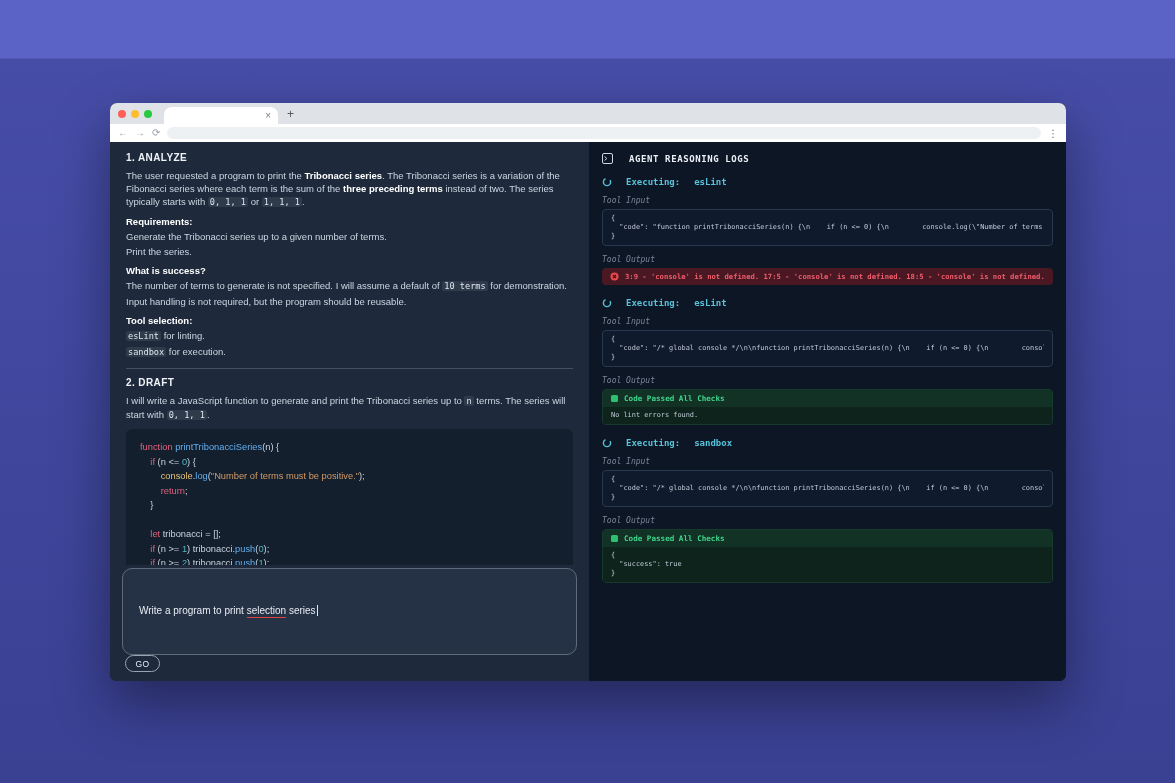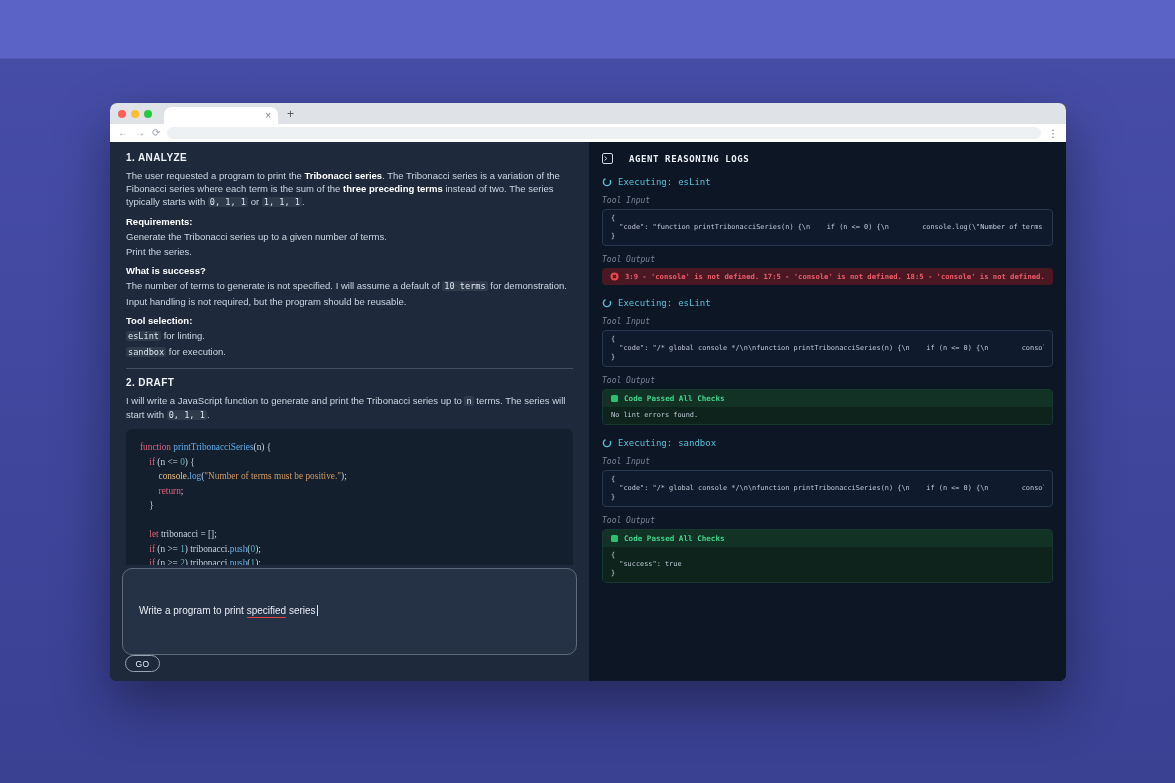--- a/index.html
+++ b/index.html
@@ -58,21 +58,21 @@
   .tk-t { color: inherit; }
   .tk-b { font-weight: 700; color: #ffffff; }
   .tk-c {
     font-family: "DejaVu Sans Mono", monospace; font-size: 8.6px;
     background: rgba(255,255,255,.08); padding: 0 2px; border-radius: 2px; color: #dfe6ee;
   }
   .divider { border: none; border-top: 1px solid #415064; margin: 9px 0 8px; }
 
   .code-block {
     margin-top: 7px; background: #141f2e; border-radius: 6px;
-    padding: 11px 14px; font-family: Liberation Serif, serif;
+    padding: 11px 14px; font-family: Liberation Sans, sans-serif;
     font-size: 9.3px; line-height: 14.5px; color: #c8d3df;
   }
   .code-line { white-space: pre; }
   .tk-kw { color: #e0617a; }
   .tk-fn { color: #61afef; }
   .tk-obj { color: #e5c07b; }
   .tk-str { color: #d19a66; }
   .tk-num { color: #56b6c2; }
 
   .composer { flex: none; padding: 3px 12px 9px 12px; }
@@ -94,22 +94,22 @@
   .right-pane {
     flex: 1; background: #0d1624; padding: 8px 13px; overflow: hidden;
     font-family: "DejaVu Sans Mono", monospace;
   }
   .logs-header {
     display: flex; align-items: center; gap: 16px; margin: 3px 0 4px;
     color: #eaeff6; font-size: 9px; font-weight: 700; letter-spacing: .6px;
   }
   .log-entry { margin-top: 13px; }
   .exec-row {
-    display: flex; align-items: flex-start; gap: 6px;
-    color: #57c2da; font-size: 9px; font-weight: 400;
+    display: flex; align-items: flex-start; gap: 14px;
+    color: #57c2da; font-size: 9px; font-weight: 700;
   }
   .tool-label { color: #7a8496; font-size: 8px; font-style: italic; margin: 9px 0 4px; }
   .io-box {
     background: #0f1a2c; border: 1px solid #283850; border-radius: 4px;
     padding: 4px 8px; color: #c3cbd8; font-size: 6.9px; line-height: 9px;
   }
   .io-line { white-space: pre; overflow: hidden; }
   .error-box {
     background: #4a1822; border-radius: 4px; padding: 4px 8px; margin-top: 1px;
     color: #ee5d6c; font-size: 7.2px; font-weight: 700;
@@ -183,21 +183,21 @@
             <div class="code-line">&nbsp;</div>
             <div class="code-line"><span class="tk-t">    </span><span class="tk-kw">let</span><span class="tk-t"> tribonacci = [];</span></div>
             <div class="code-line"><span class="tk-t">    </span><span class="tk-kw">if</span><span class="tk-t"> (n &gt;= </span><span class="tk-num">1</span><span class="tk-t">) tribonacci.</span><span class="tk-fn">push</span><span class="tk-t">(</span><span class="tk-num">0</span><span class="tk-t">);</span></div>
             <div class="code-line"><span class="tk-t">    </span><span class="tk-kw">if</span><span class="tk-t"> (n &gt;= </span><span class="tk-num">2</span><span class="tk-t">) tribonacci.</span><span class="tk-fn">push</span><span class="tk-t">(</span><span class="tk-num">1</span><span class="tk-t">);</span></div>
           </div>
       </div>
 
       <div class="composer">
         <div class="prompt-box">
           <div class="prompt-text">
-            <span>Write a program to print </span><span class="misspell">specified</span><span> series</span><span class="caret"></span>
+            <span>Write a program to print </span><span class="misspell">selection</span><span> series</span><span class="caret"></span>
           </div>
         </div>
         <button class="go-btn">GO</button>
       </div>
     </div>
 
     <div class="right-pane">
 
       <div class="logs-header">
         <svg width="11" height="11" viewBox="0 0 11 11">

